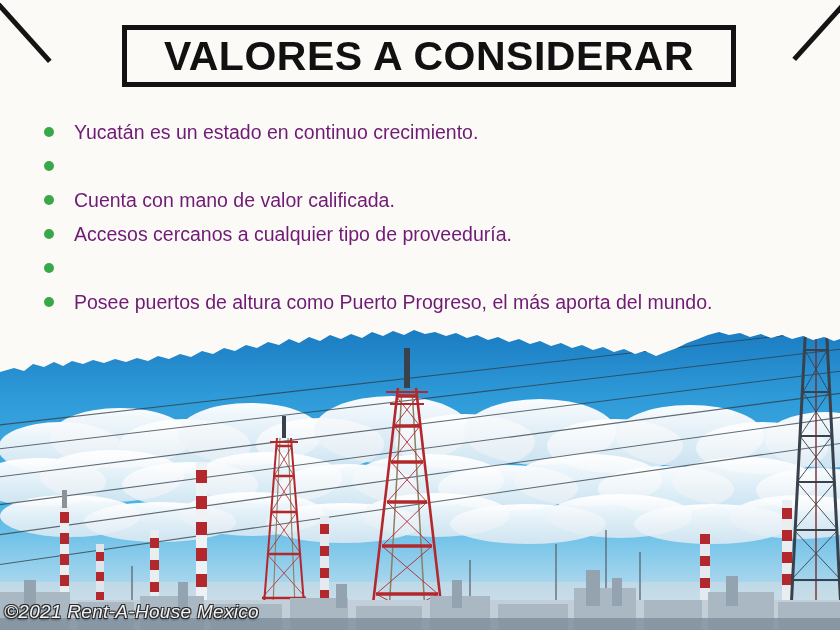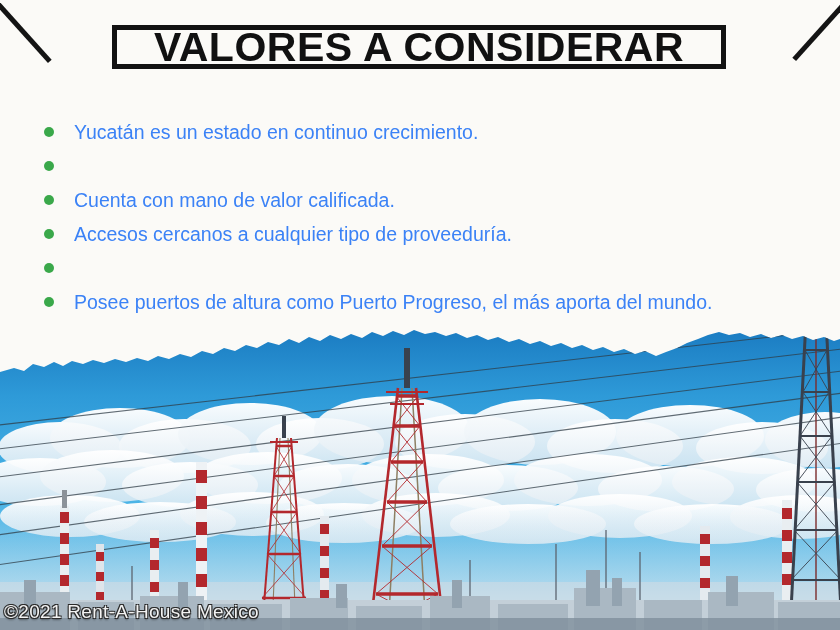--- a/index.html
+++ b/index.html
@@ -22,22 +22,22 @@
     background:#141414;
     height:5px;
     transform-origin:center;
   }
   .corner-line.tl { width:110px; left:-42px; top:18px; transform:rotate(48deg); }
   .corner-line.tr { width:110px; right:-46px; top:16px; transform:rotate(-48deg); }
 
   
   #title-box {
     position:absolute;
-    left:112px; top:25px;
-    width:614px; height:44px;
+    left:122px; top:25px;
+    width:614px; height:62px;
     border:5px solid #121212;
     background:#fbfaf7;
     display:flex; align-items:center; justify-content:center;
   }
   #title-text {
     font-size:41px;
     font-weight:bold;
     letter-spacing:0.5px;
     color:#111111;
     white-space:nowrap;
@@ -58,21 +58,21 @@
   .bullet-dot {
     width:10px; height:10px;
     border-radius:50%;
     background:#3aa84a;
     flex:0 0 auto;
     margin-top:9px;
     margin-right:20px;
   }
   .bullet-text {
     font-size:19.5px;
-    color:#3b82f6;
+    color:#701a75;
     line-height:28px;
     white-space:nowrap;
   }
 
   
   #photo {
     position:absolute;
     left:0; bottom:0;
     width:840px; height:300px;
     overflow:hidden;
@@ -84,20 +84,21 @@
     position:absolute;
     left:4px; bottom:7px;
     font-size:19px;
     color:#f2f2f2;
     letter-spacing:0.3px;
     text-shadow:
       -1px -1px 0 #2b2b2b, 1px -1px 0 #2b2b2b,
       -1px  1px 0 #2b2b2b, 1px  1px 0 #2b2b2b,
        0    2px 2px rgba(0,0,0,.45);
     white-space:nowrap;
+    font-style:italic;
   }
 </style>
 </head>
 <body>
 
 <div id="slide">
 
   <div class="corner-line tl"></div>
   <div class="corner-line tr"></div>
 

